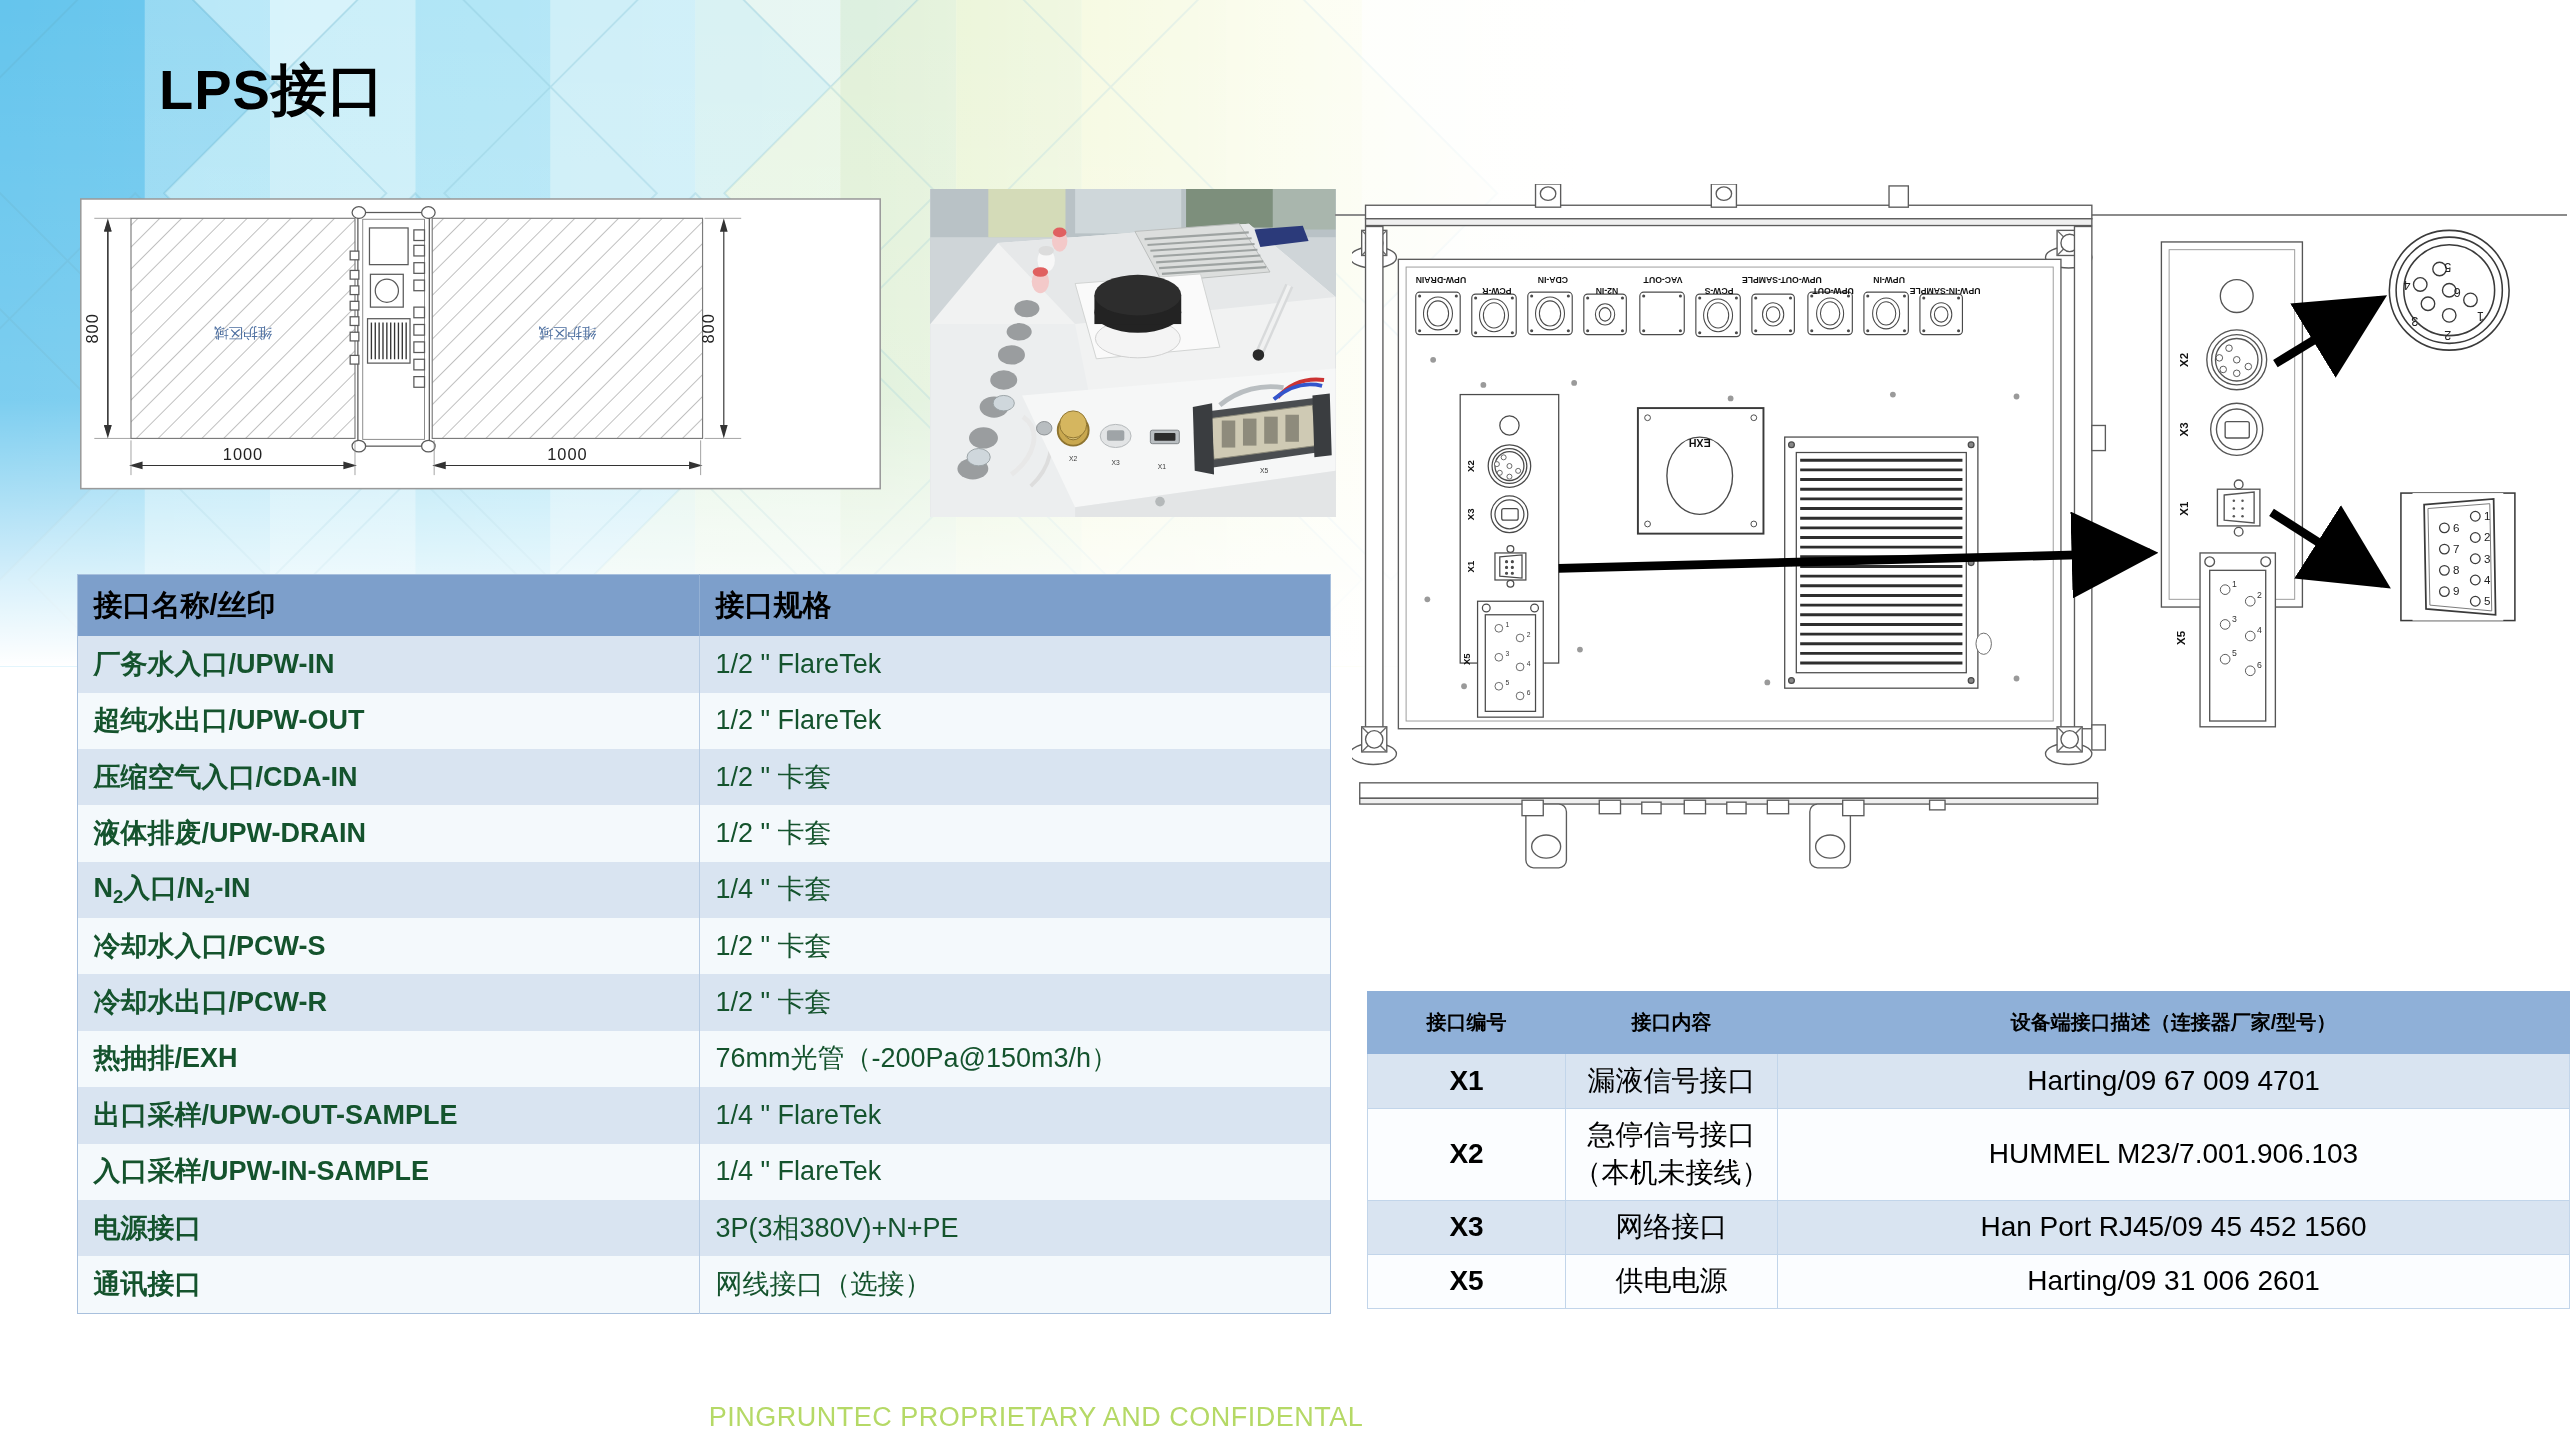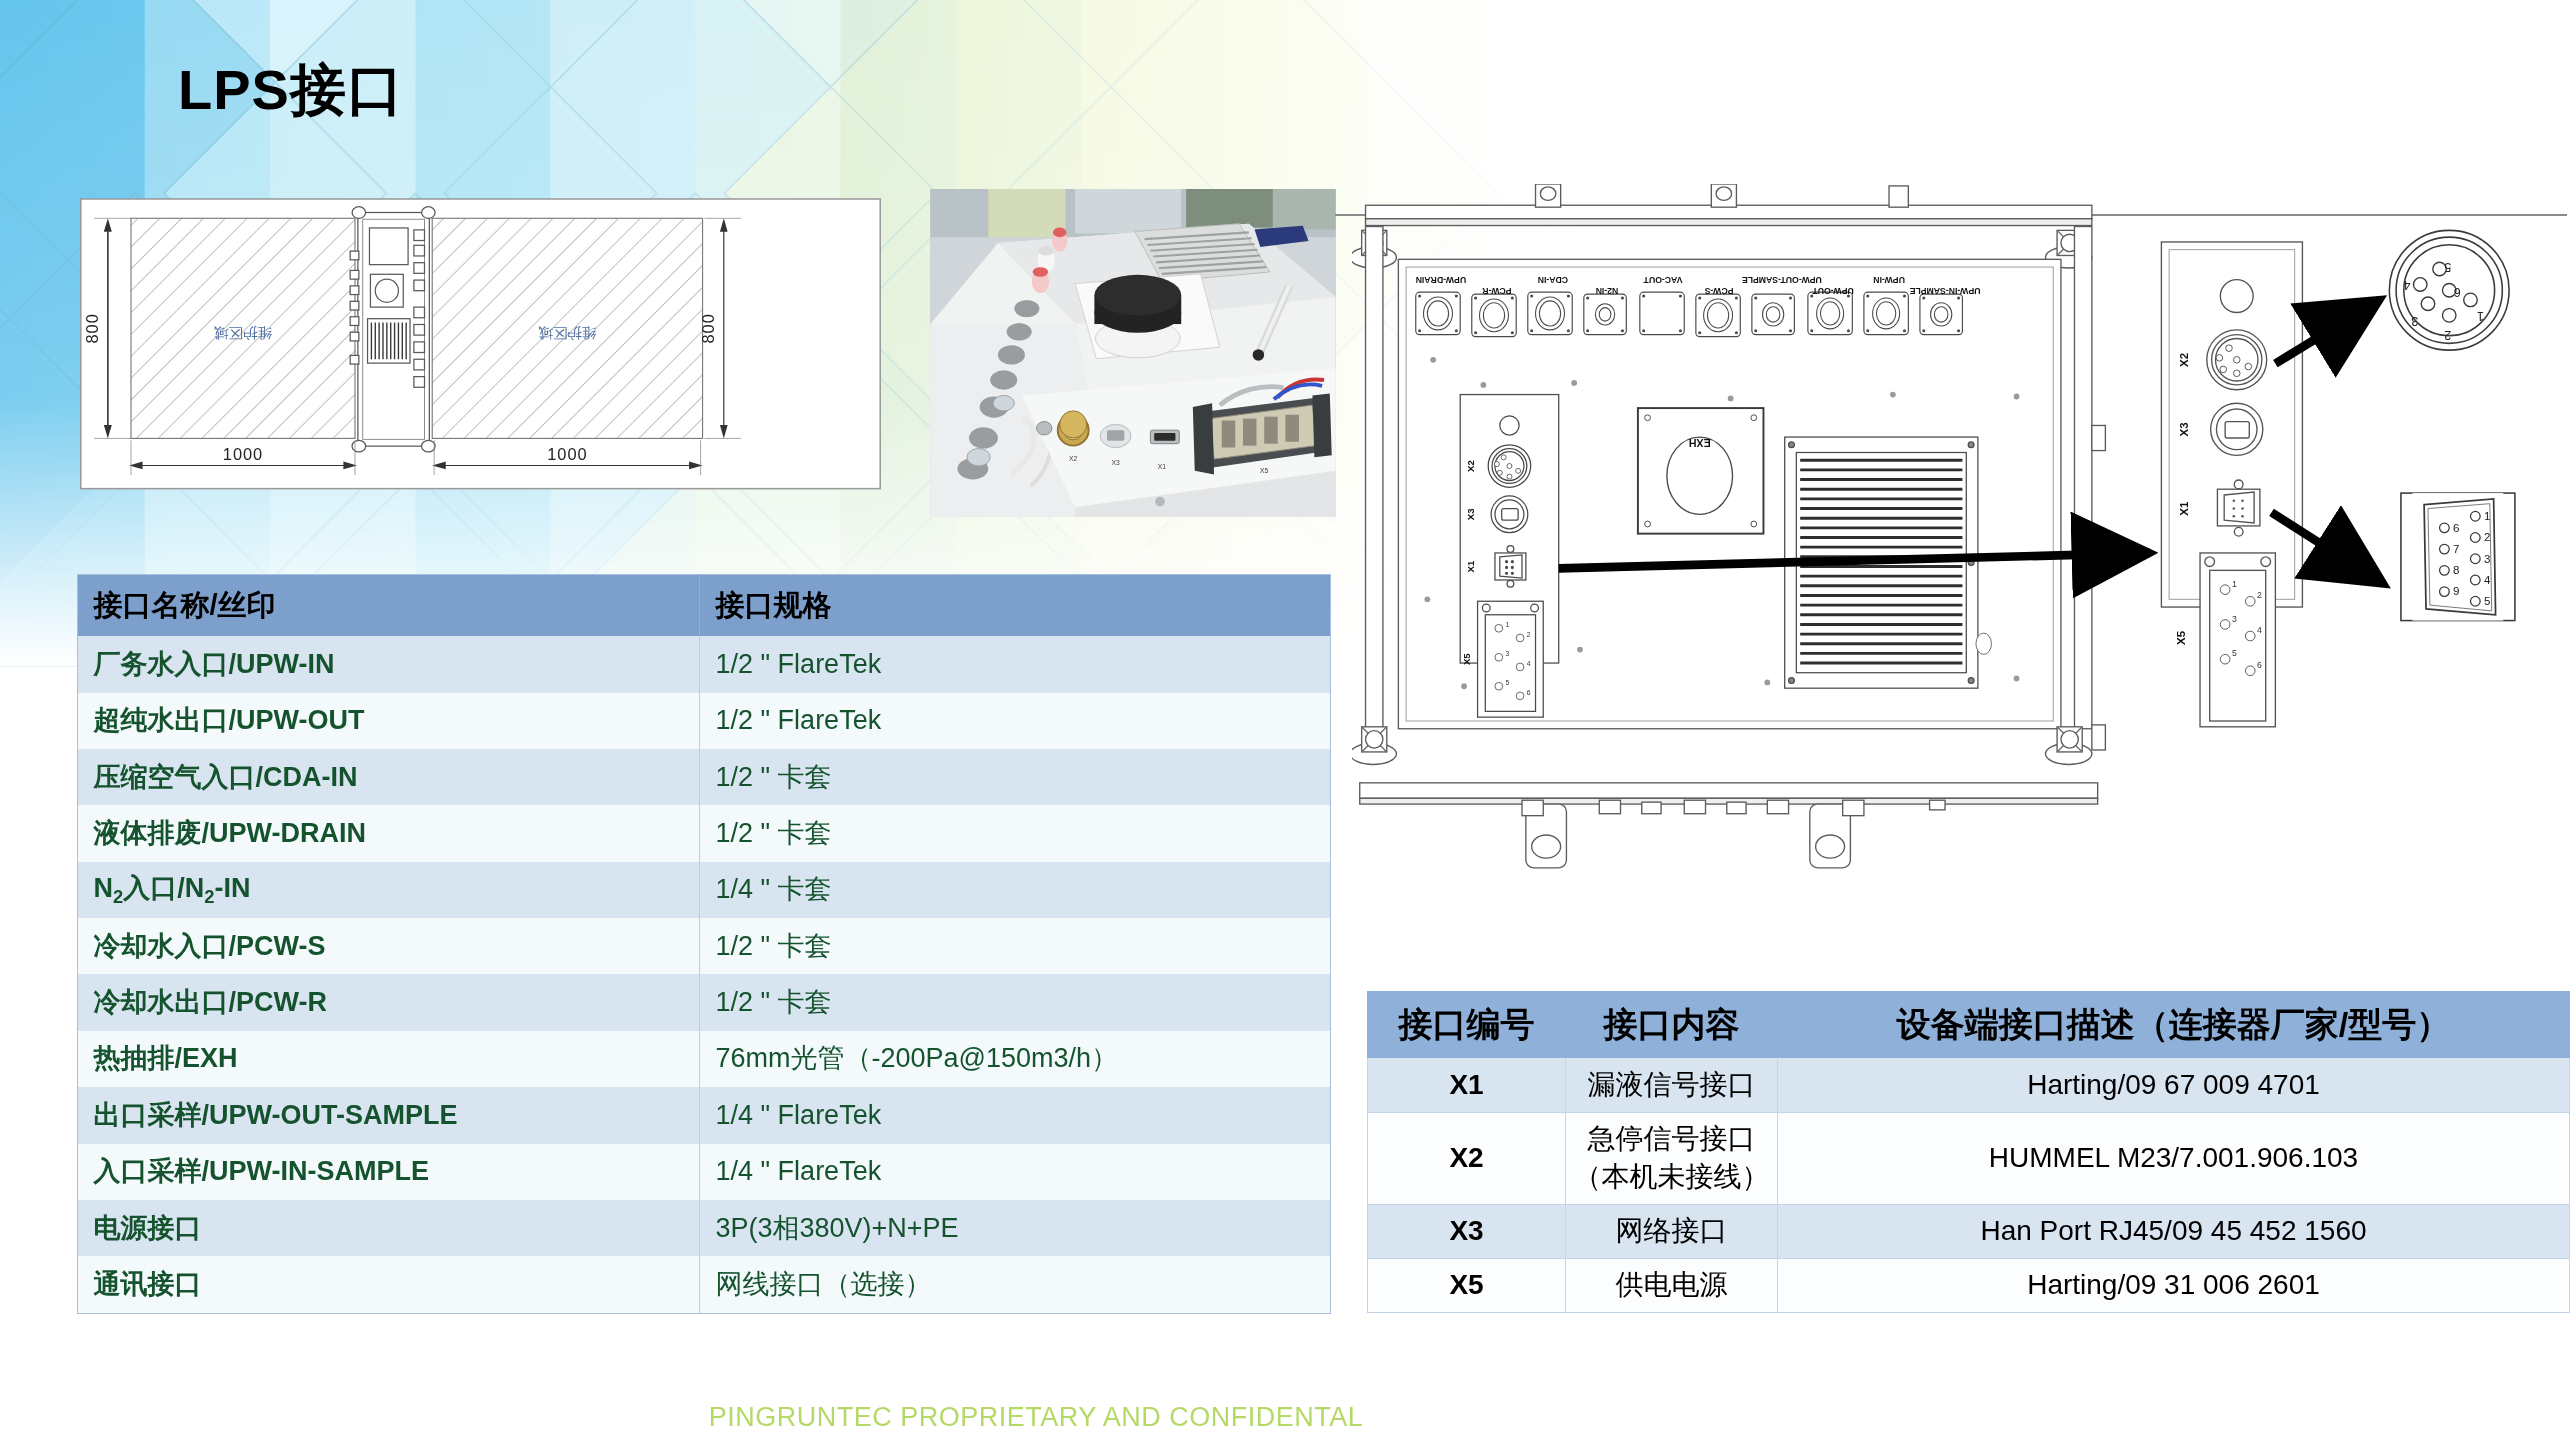--- a/index.html
+++ b/index.html
@@ -10,21 +10,20 @@
   }
 
   
   #bg-deco{position:absolute;left:0;top:0;width:2576px;height:1449px;pointer-events:none;}
 
   
   #slide-title{
     position:absolute;left:159px;top:53px;
     font-size:56px;font-weight:bold;color:#000;letter-spacing:1px;
     white-space:nowrap;
-    margin-left:19px;
   }
 
   
   #cad-wrap{position:absolute;left:75px;top:193px;width:811px;height:319px;}
 
   
   #photo-wrap{position:absolute;left:930px;top:189px;width:406px;height:328px;
     overflow:hidden;background:#cfd3d6;}
   #photo-svg{display:block;}
 
@@ -57,21 +56,21 @@
   
   #table-right{
     position:absolute;left:1367px;top:991px;width:1203px;
     border-collapse:collapse;table-layout:fixed;
     border:1px solid #a8c0dd;
   }
   #table-right col.r1{width:198px;}
   #table-right col.r2{width:212px;}
   #table-right col.r3{width:792px;}
   #table-right th{
-    background:#8fb0d8;color:#000;font-weight:bold;font-size:34px;
+    background:#8fb0d8;color:#000;font-weight:bold;font-size:20px;
     text-align:center;padding:9.7px 5.8px;height:42px;
     border:1px solid #8fb0d8;
   }
   #table-right td{
     font-size:28px;color:#000;text-align:center;padding:7.7px 5.8px;
     border:1px solid #c2d5ea;line-height:1.35;
   }
   #table-right td.id{font-weight:bold;}
   #table-right tr.odd td{background:#d9e4f1;}
   #table-right tr.even td{background:#fbfdff;}

